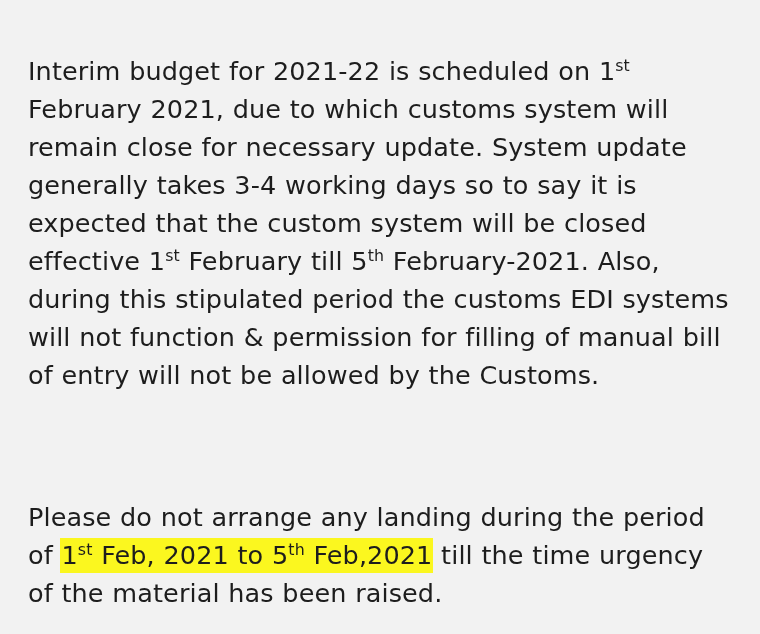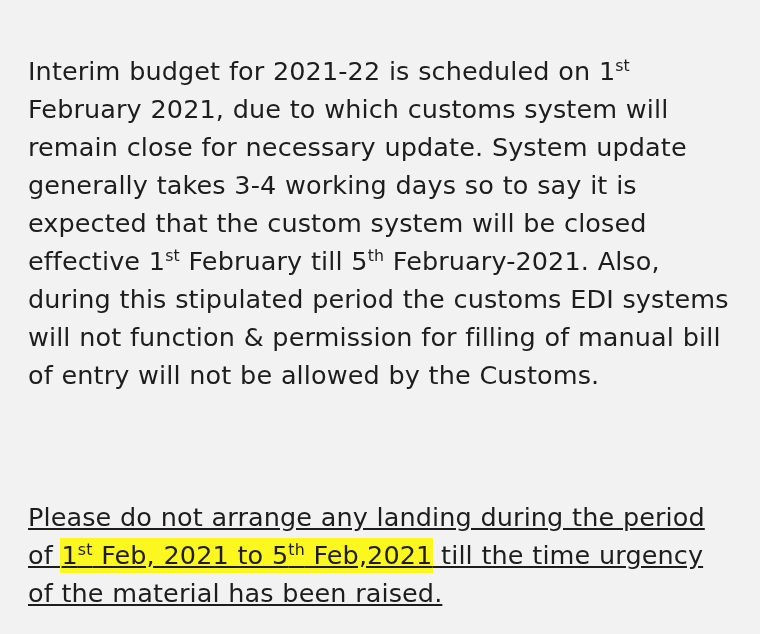--- a/index.html
+++ b/index.html
@@ -24,21 +24,20 @@
   }
   .para {
     font-size: 25.5px;
     line-height: 38px;
     color: #1d1d1d;
     letter-spacing: 0.1px;
     word-spacing: 0.5px;
   }
   .para.second {
     margin-top: 104px;
-    text-decoration: underline;
   }
   sup {
     font-size: 0.62em;
     vertical-align: super;
     line-height: 0;
   }
   .hl {
     background: #fbf71f;
     padding: 1px 0 2px 0;
     box-shadow: 0 0 0 1px #fbf71f;

